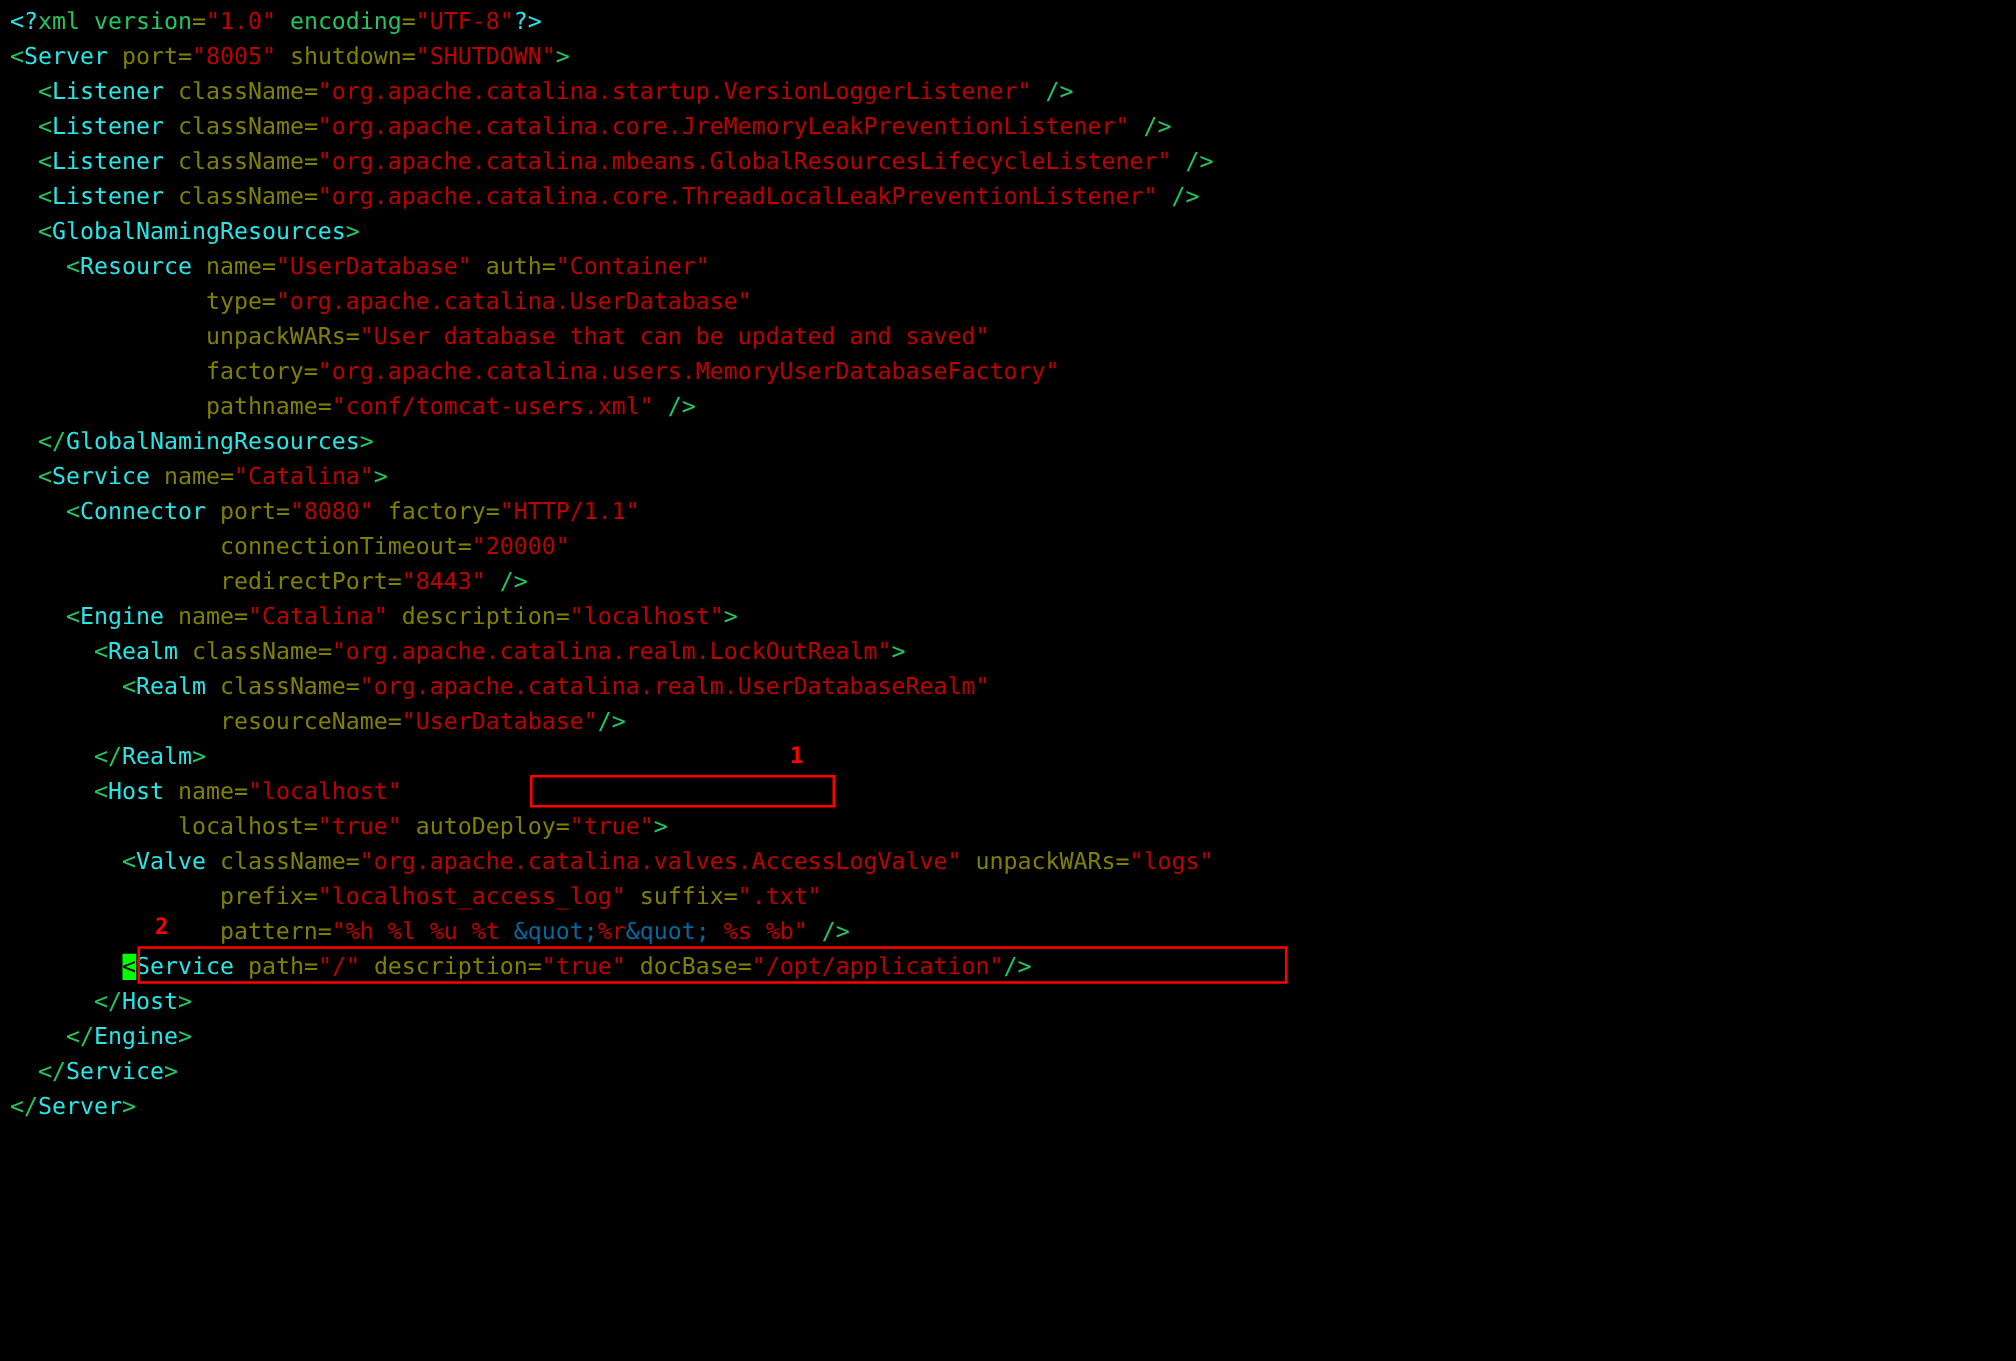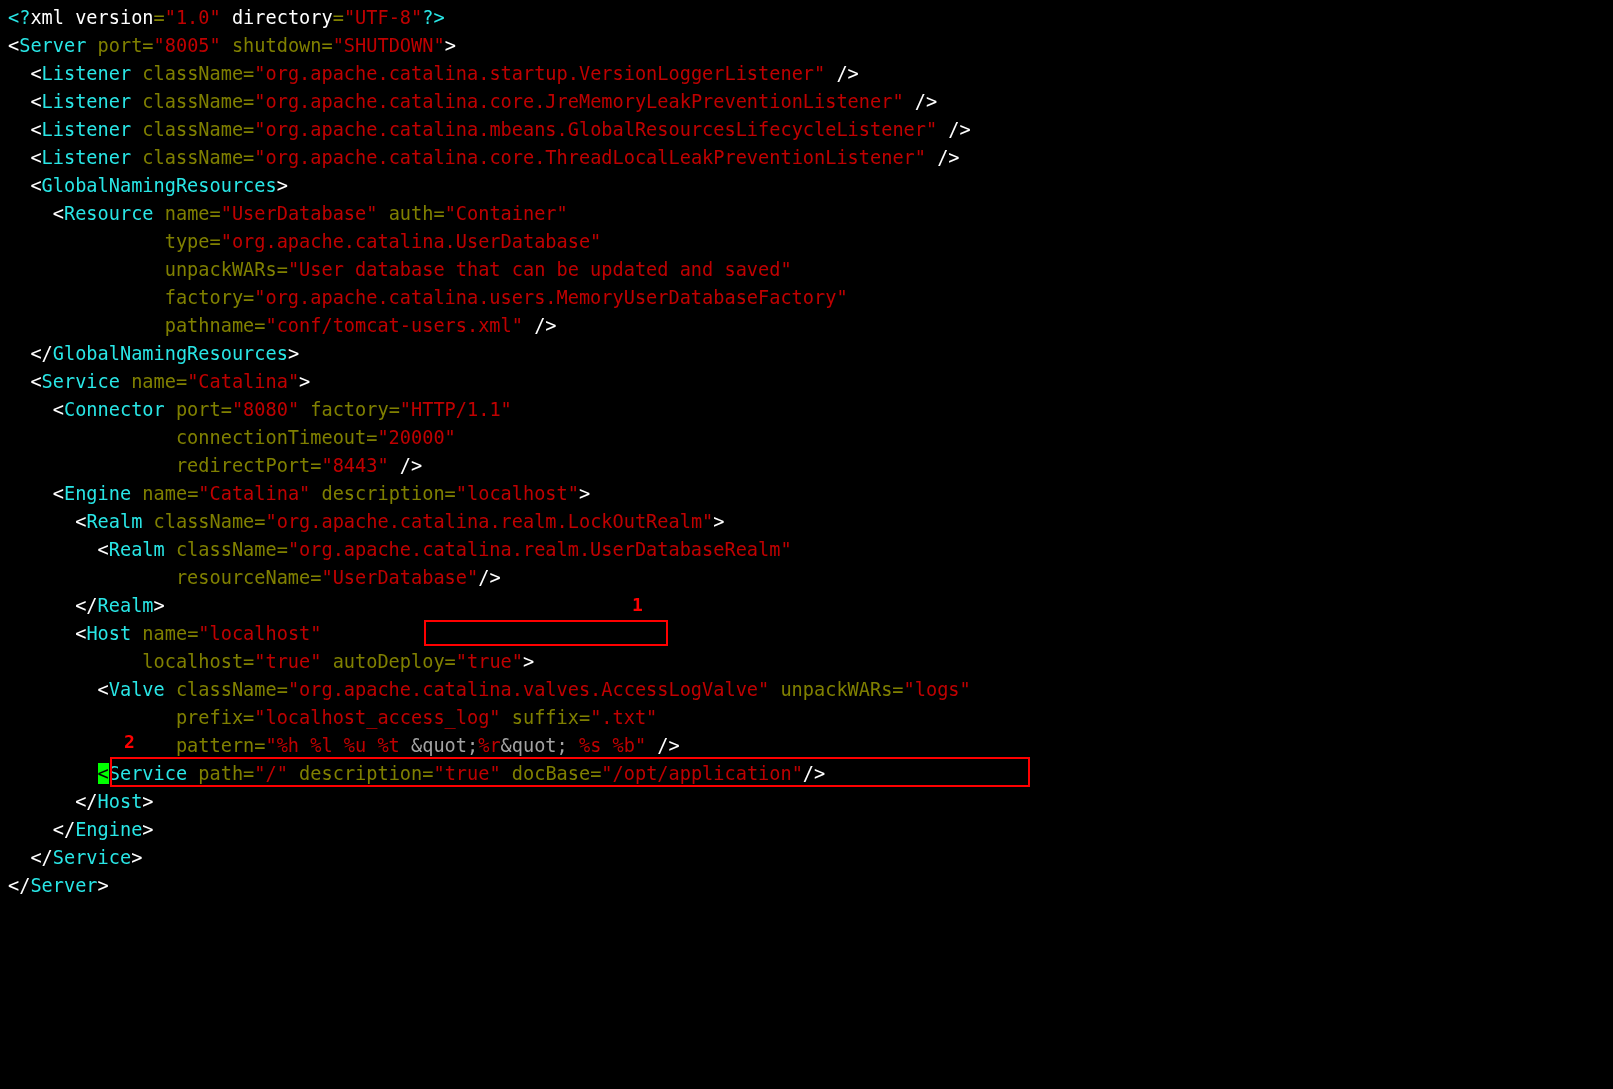--- a/index.html
+++ b/index.html
@@ -1,29 +1,29 @@
 <!DOCTYPE html>
 <html><head>
 <meta charset="utf-8">
 <style>
   html,body{margin:0;padding:0;background:#000;width:1613px;height:1089px;overflow:hidden}
   pre{margin:0;padding:4px 8px;font-family:"DejaVu Sans Mono","Menlo","Consolas",monospace;font-size:18.6px;line-height:28px;white-space:pre}
-  .dk{color:#ffffff}   
+  .dk{color:#22c55e}   
   .lc{color:#29e6e6}   
   .ol{color:#808000}   
   .rd{color:#c00000}   
-  .ye{color:#a3a3a3}   
+  .ye{color:#0369a1}   
   .cursor{background:#00ff00;color:#000}
   .box{position:absolute;border:2px solid #ff0000;pointer-events:none}
   .lbl{position:absolute;font-family:"DejaVu Sans Mono",monospace;font-size:18px;font-weight:bold;color:#ff0000}
 </style>
 </head>
 <body>
 
-<pre id="code"><span class="lc">&lt;?</span><span class="dk">xml version</span><span class="ol">=</span><span class="rd">"1.0"</span><span class="dk"> directory</span><span class="ol">=</span><span class="rd">"UTF-8"</span><span class="lc">?&gt;</span>
+<pre id="code"><span class="lc">&lt;?</span><span class="dk">xml version</span><span class="ol">=</span><span class="rd">"1.0"</span><span class="dk"> encoding</span><span class="ol">=</span><span class="rd">"UTF-8"</span><span class="lc">?&gt;</span>
 <span class="dk">&lt;</span><span class="lc">Server</span><span class="ol"> port=</span><span class="rd">"8005"</span><span class="ol"> shutdown=</span><span class="rd">"SHUTDOWN"</span><span class="dk">&gt;</span>
 <span class="dk">  &lt;</span><span class="lc">Listener</span><span class="ol"> className=</span><span class="rd">"org.apache.catalina.startup.VersionLoggerListener"</span><span class="dk"> /&gt;</span>
 <span class="dk">  &lt;</span><span class="lc">Listener</span><span class="ol"> className=</span><span class="rd">"org.apache.catalina.core.JreMemoryLeakPreventionListener"</span><span class="dk"> /&gt;</span>
 <span class="dk">  &lt;</span><span class="lc">Listener</span><span class="ol"> className=</span><span class="rd">"org.apache.catalina.mbeans.GlobalResourcesLifecycleListener"</span><span class="dk"> /&gt;</span>
 <span class="dk">  &lt;</span><span class="lc">Listener</span><span class="ol"> className=</span><span class="rd">"org.apache.catalina.core.ThreadLocalLeakPreventionListener"</span><span class="dk"> /&gt;</span>
 <span class="dk">  &lt;</span><span class="lc">GlobalNamingResources</span><span class="dk">&gt;</span>
 <span class="dk">    &lt;</span><span class="lc">Resource</span><span class="ol"> name=</span><span class="rd">"UserDatabase"</span><span class="ol"> auth=</span><span class="rd">"Container"</span>
 <span class="ol">              type=</span><span class="rd">"org.apache.catalina.UserDatabase"</span>
 <span class="ol">              unpackWARs=</span><span class="rd">"User database that can be updated and saved"</span>
 <span class="ol">              factory=</span><span class="rd">"org.apache.catalina.users.MemoryUserDatabaseFactory"</span>

